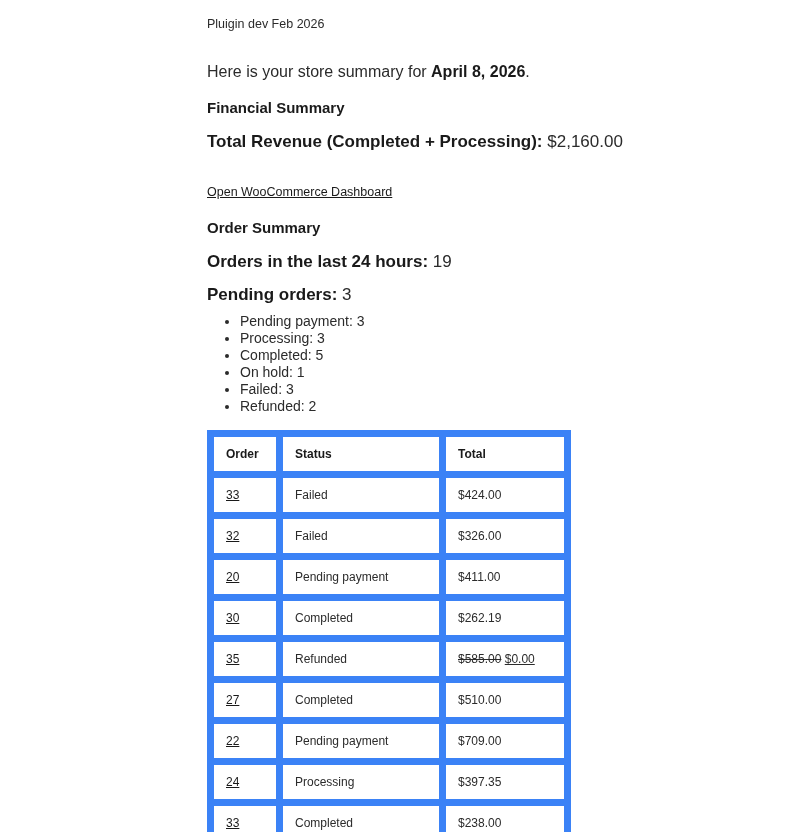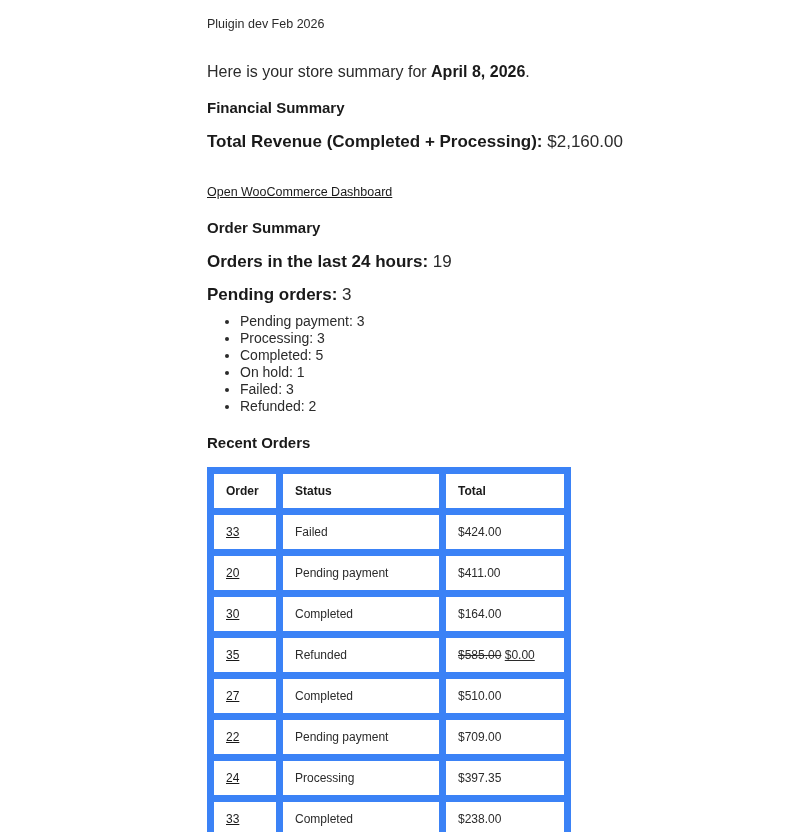--- a/index.html
+++ b/index.html
@@ -175,21 +175,20 @@
 
     <ul class="status-list">
       <li>Pending payment: 3</li>
       <li>Processing: 3</li>
       <li>Completed: 5</li>
       <li>On hold: 1</li>
       <li>Failed: 3</li>
       <li>Refunded: 2</li>
     </ul>
 
-    <h2 class="section-title">Recent Orders</h2>
 
     <table class="orders">
       <colgroup>
         <col class="col-order">
         <col class="col-status">
         <col class="col-total">
       </colgroup>
       <thead>
         <tr>
           <th>Order</th>
@@ -198,31 +197,36 @@
         </tr>
       </thead>
       <tbody>
 
         <tr>
           <td class="order-cell"><a href="#">33</a></td>
           <td>Failed</td>
           <td>$424.00</td>
         </tr>
 
+        <tr>
+          <td class="order-cell"><a href="#">32</a></td>
+          <td>Failed</td>
+          <td>$326.00</td>
+        </tr>
 
         <tr>
           <td class="order-cell"><a href="#">20</a></td>
           <td>Pending payment</td>
           <td>$411.00</td>
         </tr>
 
         <tr>
           <td class="order-cell"><a href="#">30</a></td>
           <td>Completed</td>
-          <td>$164.00</td>
+          <td>$262.19</td>
         </tr>
 
         <tr>
           <td class="order-cell"><a href="#">35</a></td>
           <td>Refunded</td>
           <td><span class="amount-struck">$585.00</span> <span class="amount-final">$0.00</span></td>
         </tr>
 
         <tr>
           <td class="order-cell"><a href="#">27</a></td>

